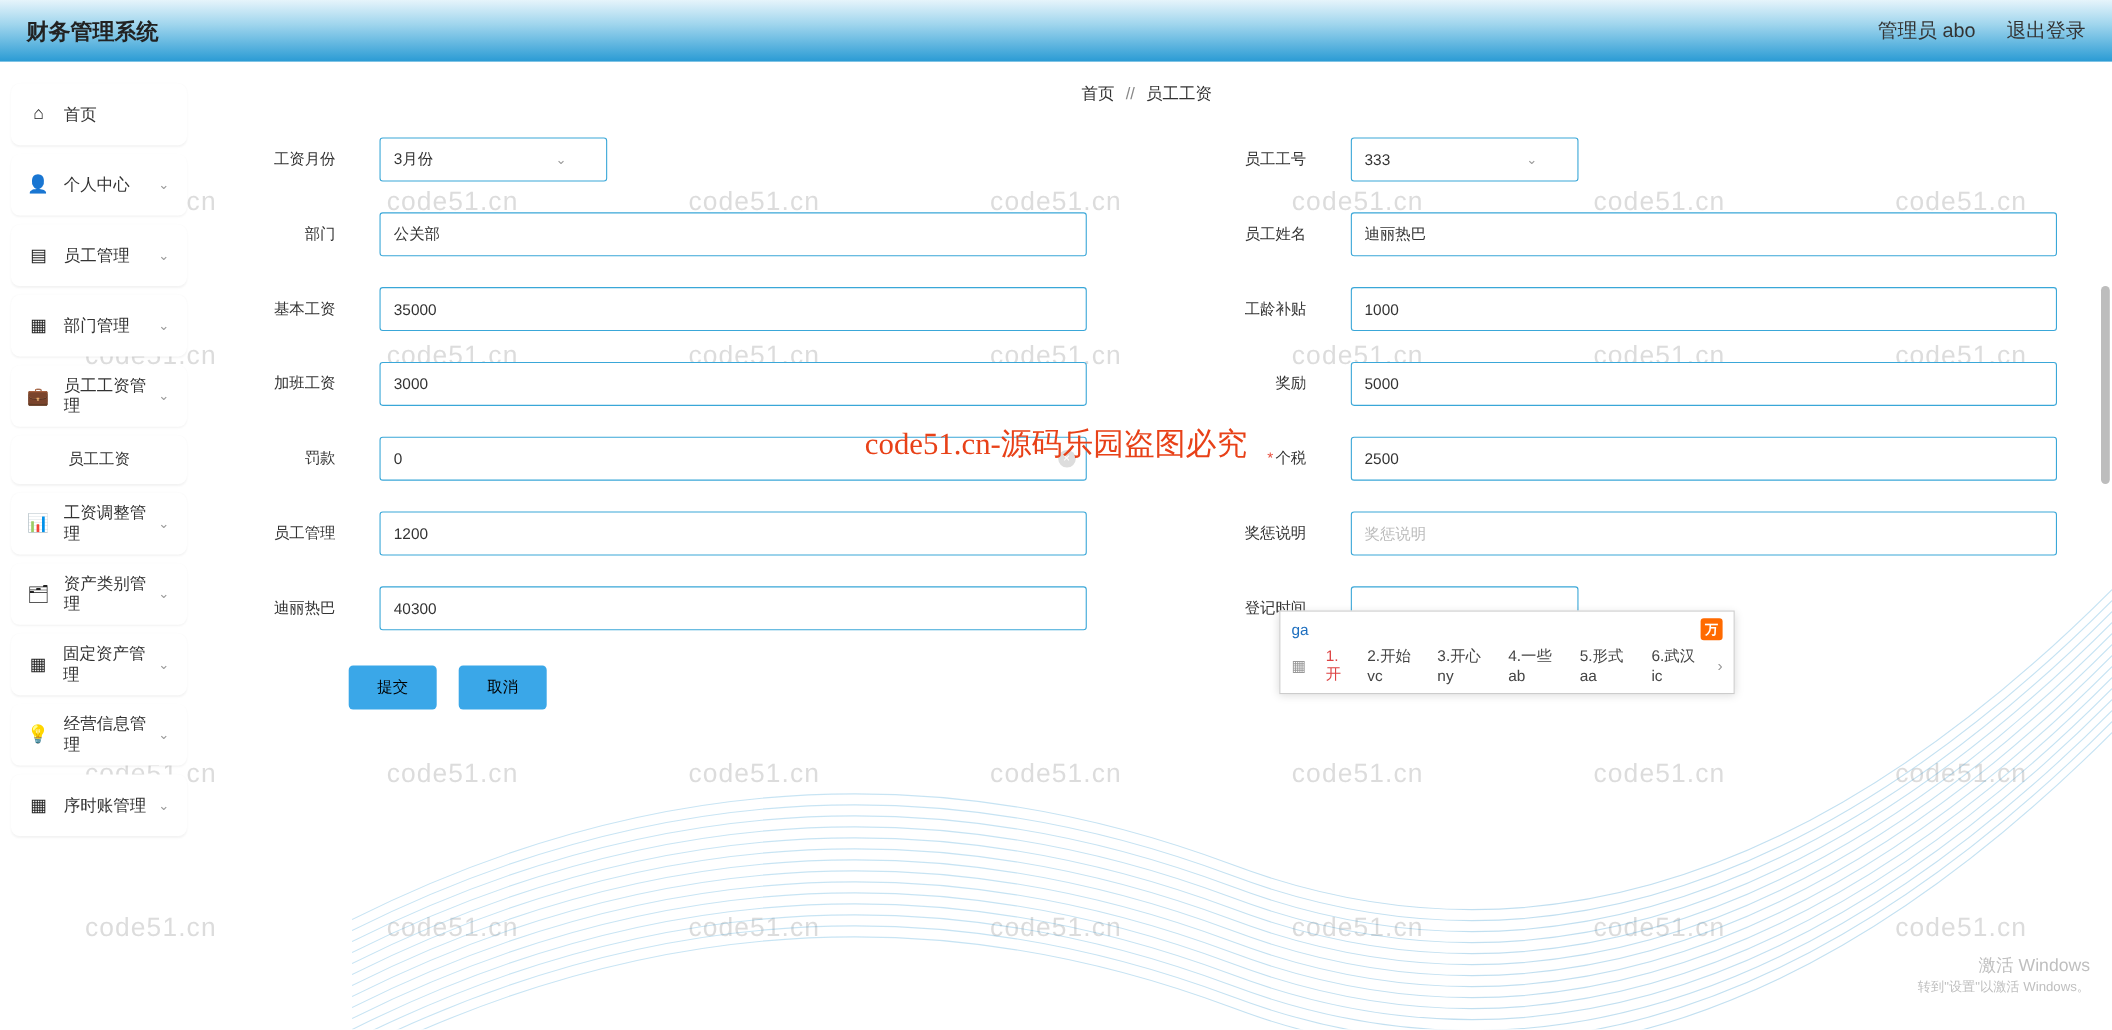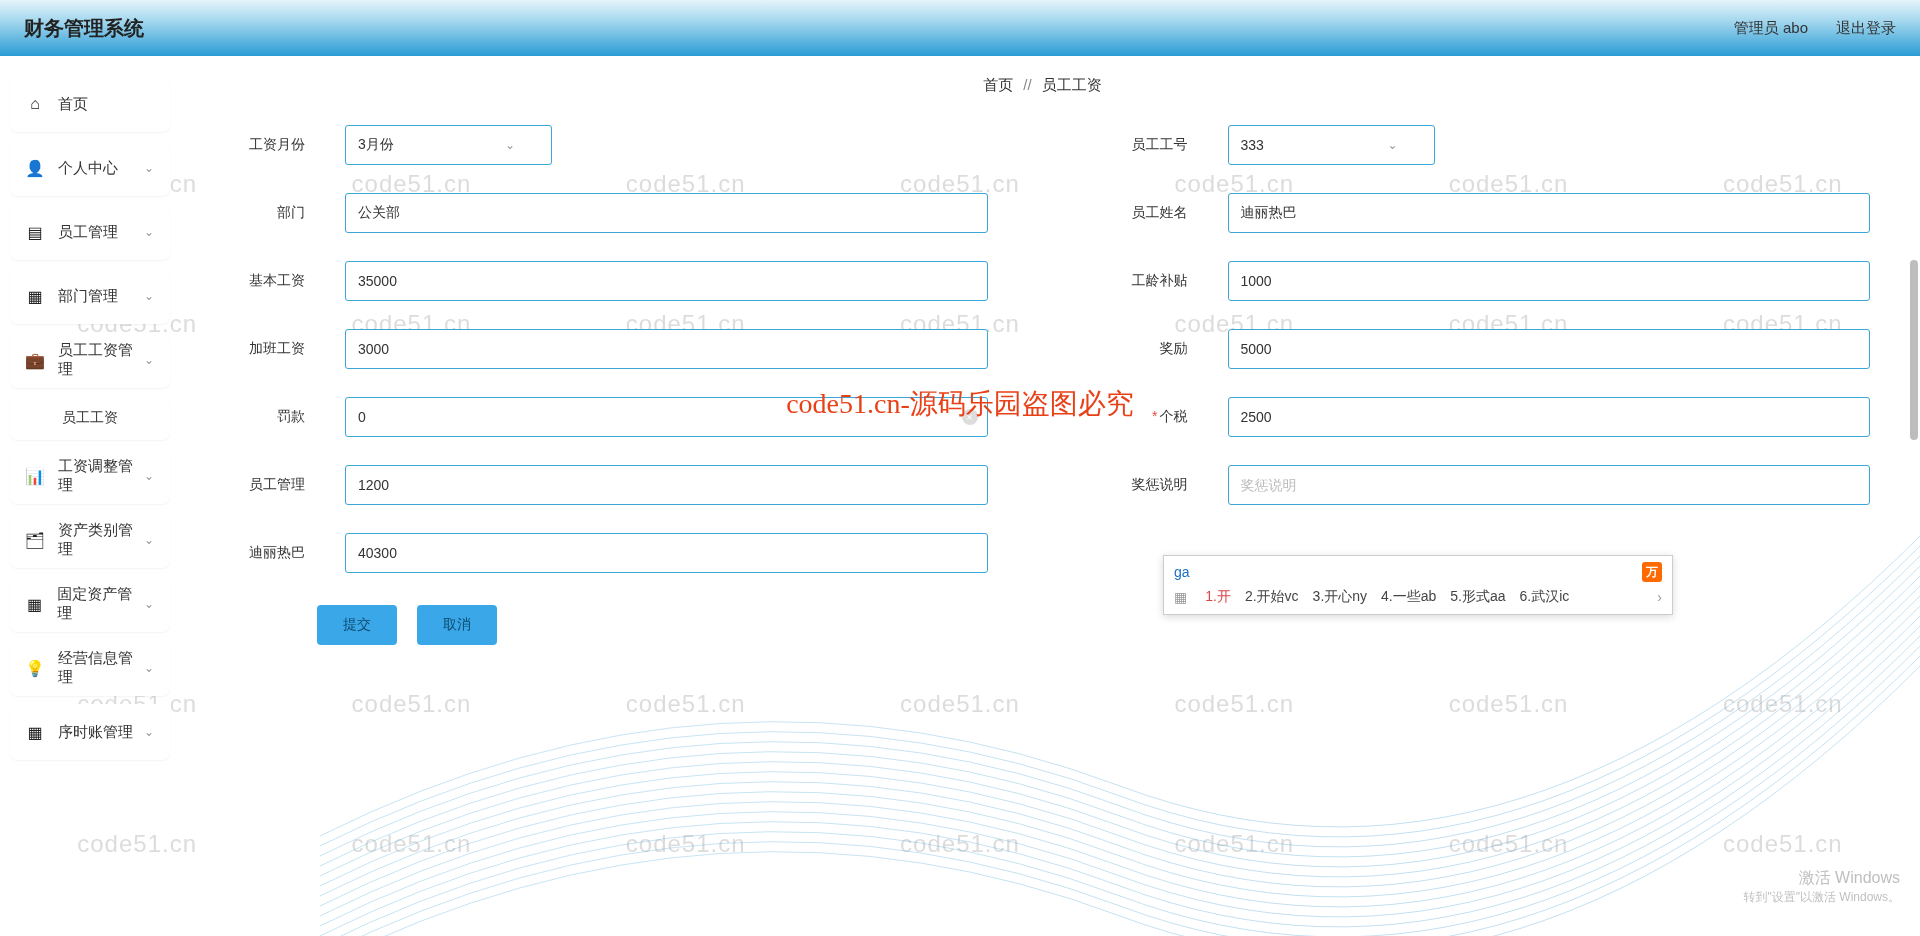--- a/index.html
+++ b/index.html
@@ -9,21 +9,21 @@
 .bg-wave { position: absolute; bottom: 0; right: 0; width: 1600px; height: 600px; z-index: 0; pointer-events: none; opacity: 0.5; }
 
 
 .watermark-row { position: absolute; left: 0; right: 0; display: flex; justify-content: space-around; z-index: 0; pointer-events: none; }
 .watermark-row span { color: #c6c6c6; font-size: 24px; opacity: 0.6; letter-spacing: 1px; }
 .big-watermark { position: absolute; left: 50%; top: 385px; transform: translateX(-50%); color: #e84118; font-size: 28px; font-family: "SimSun", serif; z-index: 3; pointer-events: none; white-space: nowrap; }
 
 
 .header { height: 56px; background: linear-gradient(to bottom, #e6f4fb 0%, #9fd5ed 40%, #2a9bd4 100%); display: flex; align-items: center; padding: 0 24px; position: relative; z-index: 2; }
 .header-title { font-size: 20px; font-weight: bold; color: #222; }
-.header-right { margin-left: auto; display: flex; gap: 28px; font-size: 15px; color: #333; }
+.header-right { margin-left: auto; display: flex; gap: 28px; font-size: 18px; color: #333; }
 .header-right span { cursor: pointer; }
 
 
 .sidebar { position: absolute; top: 56px; left: 0; width: 180px; bottom: 0; z-index: 2; padding-top: 12px; }
 .side-item { background: #fff; border-radius: 8px; margin: 8px 10px; height: 56px; display: flex; align-items: center; padding: 0 16px; font-size: 15px; color: #333; box-shadow: 0 1px 2px rgba(0,0,0,0.05); cursor: pointer; }
 .side-item .icon { width: 18px; height: 18px; margin-right: 14px; display: inline-flex; align-items: center; justify-content: center; font-size: 16px; color: #222; }
 .side-item .chev { margin-left: auto; color: #999; font-size: 12px; }
 .side-sub { background: #fff; border-radius: 8px; margin: 4px 10px 8px; height: 44px; display: flex; align-items: center; justify-content: center; font-size: 14px; color: #333; box-shadow: 0 1px 2px rgba(0,0,0,0.05); }
 
 
@@ -37,24 +37,24 @@
 .form-label { width: 90px; text-align: right; font-size: 14px; color: #333; margin-right: 12px; white-space: nowrap; }
 .form-label .req { color: #e74c3c; margin-right: 2px; }
 .form-control { flex: 1; height: 40px; border: 1px solid #3aa7d8; border-radius: 3px; padding: 0 12px; font-size: 14px; color: #333; background: #fff; outline: none; }
 .form-control::placeholder { color: #bbb; }
 .select-wrap { position: relative; }
 .select-wrap .sel-badge { position: absolute; right: 10px; top: 50%; transform: translateY(-50%); font-size: 12px; color: #999; }
 .sel-small { width: 180px; flex: none; }
 .clear-x { position: absolute; right: 10px; top: 50%; transform: translateY(-50%); width: 16px; height: 16px; border-radius: 50%; background: #ddd; color: #fff; font-size: 11px; display: flex; align-items: center; justify-content: center; }
 
 .buttons { margin-top: 32px; margin-left: 102px; display: flex; gap: 20px; }
-.btn { height: 40px; padding: 0 26px; border: none; border-radius: 4px; background: #3aa7e8; color: #0c4a6e; font-size: 14px; cursor: pointer; }
-
-
-.ime { position: absolute; left: 1163px; top: 555px; width: 510px; background: #fff; border: 1px solid #ccc; box-shadow: 0 2px 8px rgba(0,0,0,0.15); z-index: 10; font-size: 14px; }
+.btn { height: 40px; padding: 0 26px; border: none; border-radius: 4px; background: #3aa7e8; color: #000000; font-size: 14px; cursor: pointer; }
+
+
+.ime { position: absolute; left: 1163px; top: 555px; width: 414px; background: #fff; border: 1px solid #ccc; box-shadow: 0 2px 8px rgba(0,0,0,0.15); z-index: 10; font-size: 14px; }
 .ime-top { padding: 6px 10px 2px; color: #1e6fbf; font-family: Consolas, monospace; display:flex; align-items:center;}
 .ime-top .ime-logo { margin-left:auto; width:20px; height:20px; background:#ff6a00; color:#fff; border-radius:3px; display:flex; align-items:center; justify-content:center; font-size:12px; font-weight:bold;}
 .ime-bot { padding: 4px 10px 8px; display: flex; align-items: center; gap: 14px; color: #444; font-family: "SimSun", serif; }
 .ime-bot .cal { color:#999; margin-right:4px; }
 .ime-bot .opt1 { color: #d44; }
 .ime-bot .more { margin-left: auto; color:#999; }
 
 
 .winact { position: absolute; right: 20px; bottom: 30px; text-align: right; color: #bfbfbf; font-size: 16px; z-index: 1; }
 .winact .small { font-size: 12px; }
@@ -269,20 +269,26 @@
     </div>
     <div class="form-row">
       <div class="form-label">奖惩说明</div>
       <input class="form-control" placeholder="奖惩说明" style="">
     </div>
 
     <div class="form-row">
       <div class="form-label">迪丽热巴</div>
       <input class="form-control" value="40300" style="">
     </div>
+    <div class="form-row">
+      <div class="form-label">登记时间</div>
+      <div class="select-wrap sel-small">
+        <input class="form-control" value="" style="">
+      </div>
+    </div>
   </div>
 
   <div class="buttons">
     <button class="btn">提交</button>
     <button class="btn">取消</button>
   </div>
 </div>
 
 <div class="ime">
   <div class="ime-top">

